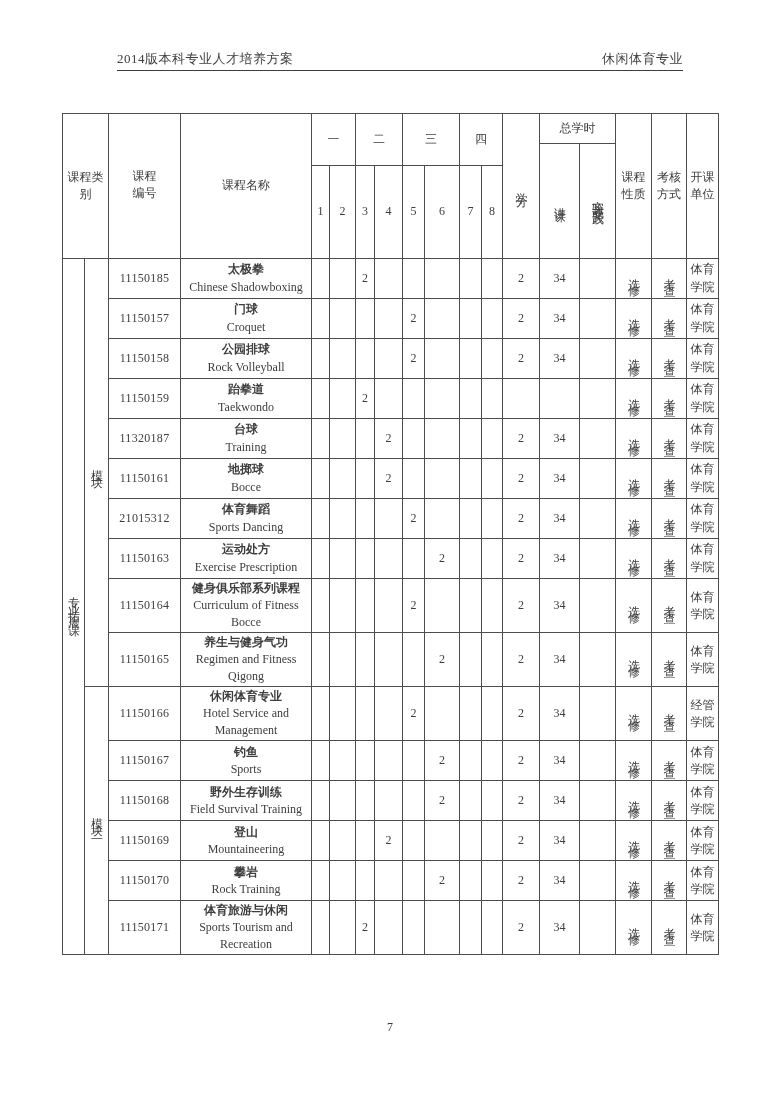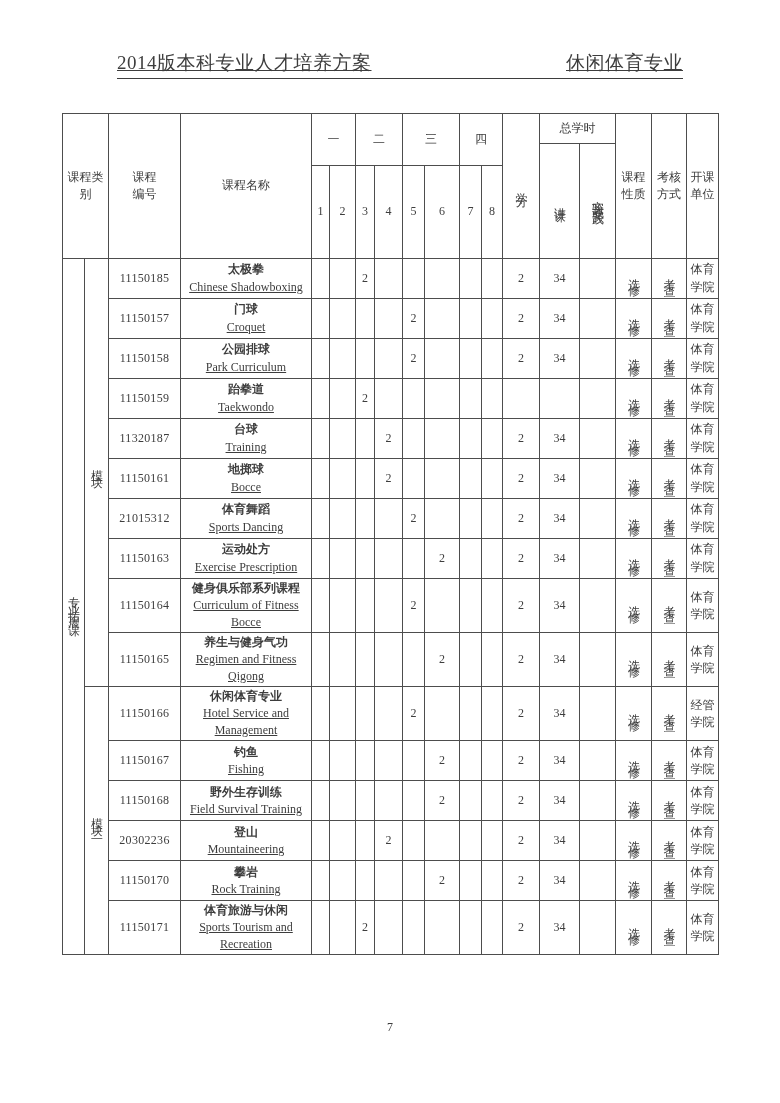--- a/index.html
+++ b/index.html
@@ -4,44 +4,44 @@
 <style>
   html,body{margin:0;padding:0;background:#ffffff;}
   .page{
     position:relative;width:780px;height:1103px;background:#ffffff;
     font-family:"Liberation Serif","DejaVu Serif",serif;color:#3d3d3d;overflow:hidden;
   }
   .doc-header{
     position:absolute;left:117px;top:50px;width:566px;
     display:flex;justify-content:space-between;align-items:flex-end;
     border-bottom:1.5px solid #3d3d3d;padding-bottom:2px;
-    font-size:19px;letter-spacing:0.5px;text-decoration:underline;
+    font-size:13px;letter-spacing:0.5px;
   }
   .course-table{
     position:absolute;left:62px;top:113px;width:656px;
     border-collapse:collapse;table-layout:fixed;
   }
   .course-table th,.course-table td{
     border:1px solid #4d4d4d;text-align:center;vertical-align:middle;
     font-weight:normal;padding:1px 2px;font-size:12px;line-height:1.42;
     overflow:hidden;word-break:break-word;
   }
   tr.hr1{height:30px;} tr.hr2{height:22px;} tr.hr3{height:93px;}
   tbody tr{height:40px;}
   .vert{
     display:inline-block;writing-mode:vertical-rl;text-orientation:upright;
     letter-spacing:3px;line-height:1.1;
   }
   .vert-wide{letter-spacing:7px;}
   .name-zh{display:block;font-weight:bold;}
-  .name-en{display:block;text-decoration:underline;}
+  .name-en{display:block;}
   .code-cell{font-size:12.5px;letter-spacing:0.3px;}
   .num{font-size:12.5px;}
   .bold-mark{font-weight:bold;}
-  .narrow-wrap{display:inline-block;width:2.2em;}
+  .narrow-wrap{display:inline-block;width:2.2em;font-family:Liberation Mono, monospace;}
   .doc-footer{
     position:absolute;left:0;top:1020px;width:780px;text-align:center;
     font-size:12px;
   }
 </style>
 </head>
 <body>
 
 <div class="page">
 
@@ -143,21 +143,21 @@
           <td class="num">34</td>
           <td class="num"></td>
           <td><span class="vert vert-wide">选修</span></td>
           <td><span class="vert vert-wide">考查</span></td>
           <td>体育学院</td>
         </tr>
         <tr>
           <td class="code-cell">11150158</td>
           <td>
             <span class="name-zh">公园排球</span>
-            <span class="name-en">Park Curriculum</span>
+            <span class="name-en">Rock Volleyball</span>
           </td>
           <td class="num"></td>
           <td class="num"></td>
           <td class="num"></td>
           <td class="num"></td>
           <td class="num">2</td>
           <td class="num"></td>
           <td class="num"></td>
           <td class="num"></td>
           <td class="num">2</td>
@@ -333,21 +333,21 @@
           <td class="num">34</td>
           <td class="num"></td>
           <td><span class="vert vert-wide">选修</span></td>
           <td><span class="vert vert-wide">考查</span></td>
           <td>经管学院</td>
         </tr>
         <tr>
           <td class="code-cell">11150167</td>
           <td>
             <span class="name-zh">钓鱼</span>
-            <span class="name-en">Fishing</span>
+            <span class="name-en">Sports</span>
           </td>
           <td class="num"></td>
           <td class="num"></td>
           <td class="num"></td>
           <td class="num"></td>
           <td class="num"></td>
           <td class="num">2</td>
           <td class="num"></td>
           <td class="num"></td>
           <td class="num">2</td>
@@ -372,21 +372,21 @@
           <td class="num"></td>
           <td class="num"></td>
           <td class="num">2</td>
           <td class="num">34</td>
           <td class="num"></td>
           <td><span class="vert vert-wide">选修</span></td>
           <td><span class="vert vert-wide">考查</span></td>
           <td>体育学院</td>
         </tr>
         <tr>
-          <td class="code-cell">20302236</td>
+          <td class="code-cell">11150169</td>
           <td>
             <span class="name-zh">登山</span>
             <span class="name-en">Mountaineering</span>
           </td>
           <td class="num"></td>
           <td class="num"></td>
           <td class="num"></td>
           <td class="num">2</td>
           <td class="num"></td>
           <td class="num"></td>

